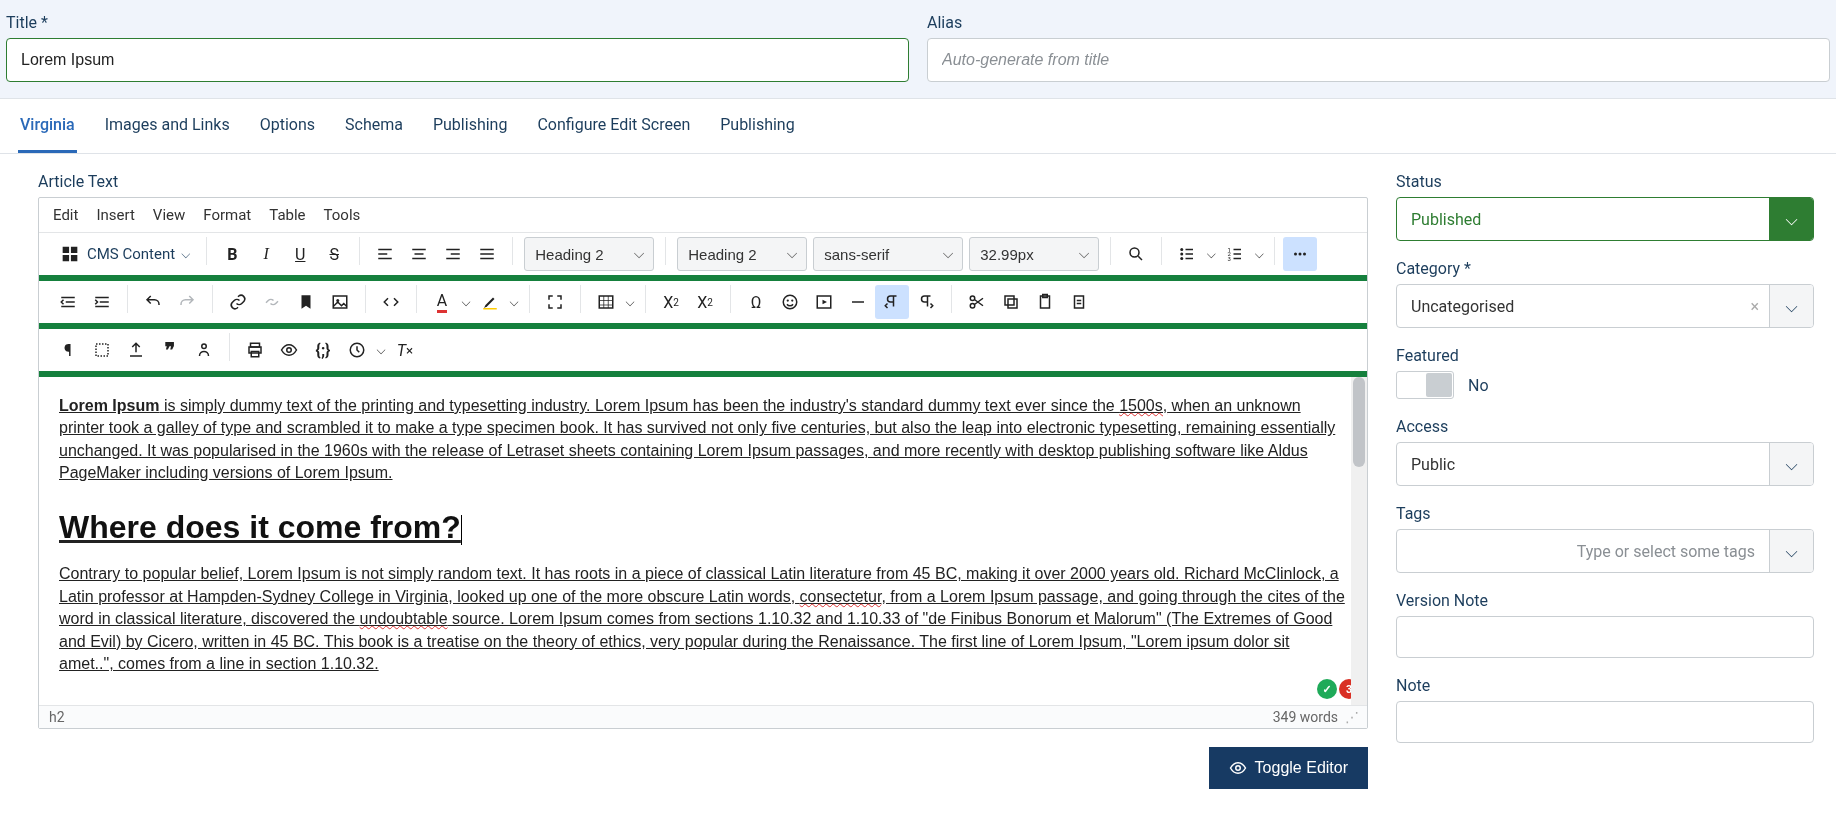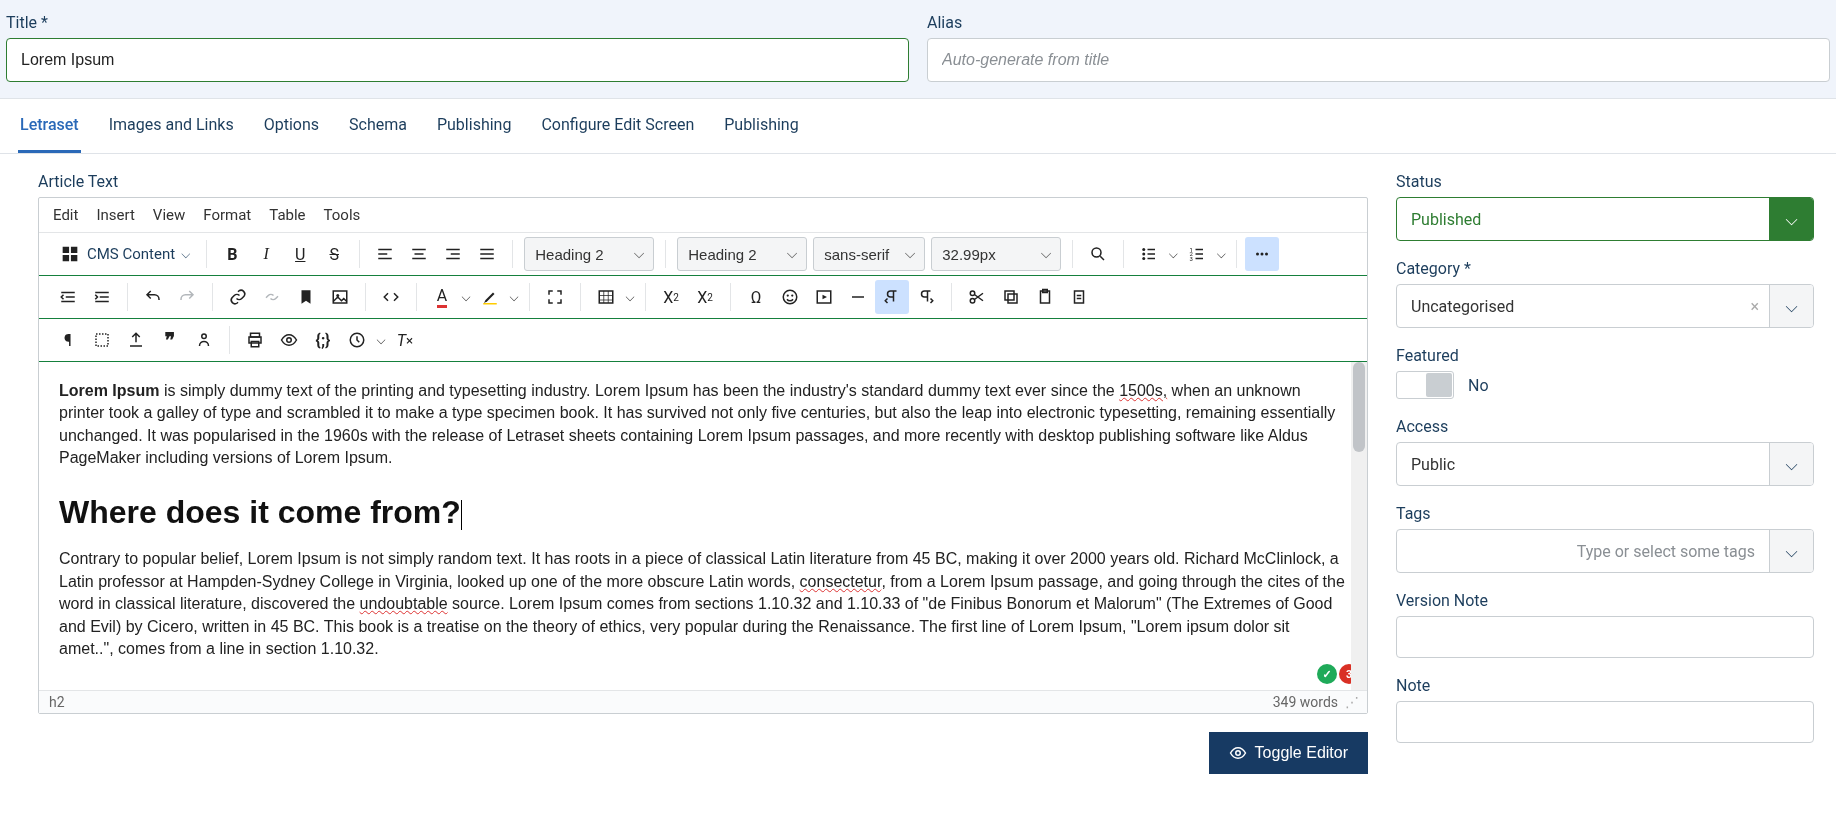--- a/index.html
+++ b/index.html
@@ -43,21 +43,21 @@
   border-bottom: 3px solid transparent;
 }
 .tab.active { color: #2a69b8; border-bottom-color: #2a69b8; font-weight: 500; }
 .content-area { display: flex; padding: 18px 22px 18px 38px; gap: 28px; }
 .main-col { flex: 1; min-width: 0; }
 .side-col { width: 418px; flex-shrink: 0; }
 .article-label { color: #1c3d5c; font-size: 16px; margin-bottom: 6px; }
 .editor-wrap { border: 1px solid #c9ced2; border-radius: 2px; background:#fff; }
 .menubar { display: flex; gap: 18px; padding: 8px 14px; font-size: 15px; color: #333; border-bottom: 1px solid #e3e5e7; }
 .menubar span { cursor: pointer; }
-.toolbar-row { display: flex; align-items: center; padding: 4px 6px; border-bottom: 1px solid #15803d; flex-wrap: nowrap; }
+.toolbar-row { display: flex; align-items: flex-start; padding: 4px 6px; border-bottom: 6px solid #15803d; flex-wrap: nowrap; }
 .tb-group { display: flex; align-items: center; padding: 0 6px; }
 .divider { width: 1px; height: 28px; background: #e3e5e7; margin: 0 2px; }
 .tb-btn {
   width: 34px; height: 34px;
   display: flex; align-items: center; justify-content: center;
   border-radius: 3px; cursor: pointer;
   color: #222;
 }
 .tb-btn.active { background:#cce1ff; }
 .tb-btn.disabled { color:#b3b7bb; cursor: default; }
@@ -74,20 +74,21 @@
 .cms-select svg { width:22px; height:22px; }
 .more-btn { background:#cce1ff; border-radius:3px;}
 .editor-body {
   position: relative;
   padding: 18px 20px;
   min-height: 290px;
   font-family: Arial, sans-serif;
   color: #222;
   font-size: 16px;
   line-height: 1.4;
+  text-decoration: underline;
 }
 .editor-body p { margin-bottom: 12px; }
 .editor-body h2 { font-size: 32px; font-weight: bold; margin: 20px 0 14px; color:#111; }
 .underlined { text-decoration: underline; text-decoration-color:#d33; text-decoration-style:wavy; text-decoration-thickness:1px;}
 .text-cursor { display:inline-block; width:1px; height:30px; background:#000; vertical-align:text-bottom;}
 .badges { position:absolute; bottom:6px; right:8px; display:flex; gap:2px;}
 .badge { width:20px; height:20px; border-radius:50%; display:flex; align-items:center; justify-content:center; font-size:11px; font-weight:bold; color:#fff;}
 .badge.green { background:#1faa59;}
 .badge.red { background:#d93025;}
 .editor-status { display:flex; justify-content:space-between; padding:3px 10px; font-size:14px; color:#666; border-top:1px solid #e3e5e7; background:#fafbfc;}
@@ -130,21 +131,21 @@
       <input class="input title-input" value="Lorem Ipsum" style="">
     </div>
     <div class="field-col">
       <label class="field-label">Alias</label>
       <input class="input" placeholder="Auto-generate from title" style="">
     </div>
   </div>
 </div>
 
 <div class="tabs">
-  <div class="tab active">Letraset</div>
+  <div class="tab active">Virginia</div>
   <div class="tab">Images and Links</div>
   <div class="tab">Options</div>
   <div class="tab">Schema</div>
   <div class="tab">Publishing</div>
   <div class="tab">Configure Edit Screen</div>
   <div class="tab">Publishing</div>
 </div>
 
 <div class="content-area">
   <div class="main-col">
@@ -207,21 +208,21 @@
               </svg>
             </div>
         </div>
         <div class="divider"></div>
         <div class="tb-group">
           <div class="select-wrap"><select class="tb-select" style="width:130px"><option>Heading 2</option></select></div>
         </div>
         <div class="divider"></div>
         <div class="tb-group">
           <div class="select-wrap"><select class="tb-select" style="width:130px"><option>Heading 2</option></select></div>
-          <div class="select-wrap"><select class="tb-select" style="width:112px"><option>sans-serif</option></select></div>
+          <div class="select-wrap"><select class="tb-select" style="width:150px"><option>sans-serif</option></select></div>
           <div class="select-wrap"><select class="tb-select" style="width:130px"><option>32.99px</option></select></div>
         </div>
         <div class="divider"></div>
         <div class="tb-group">
           <div class="tb-btn">
               <svg viewBox="0 0 24 24">
                 <circle cx="10" cy="10" r="6" fill="none" stroke="#222" stroke-width="2"></circle>
                 <path d="M15 15l5 5" stroke="#222" stroke-width="2"></path>
               </svg>
             </div>

